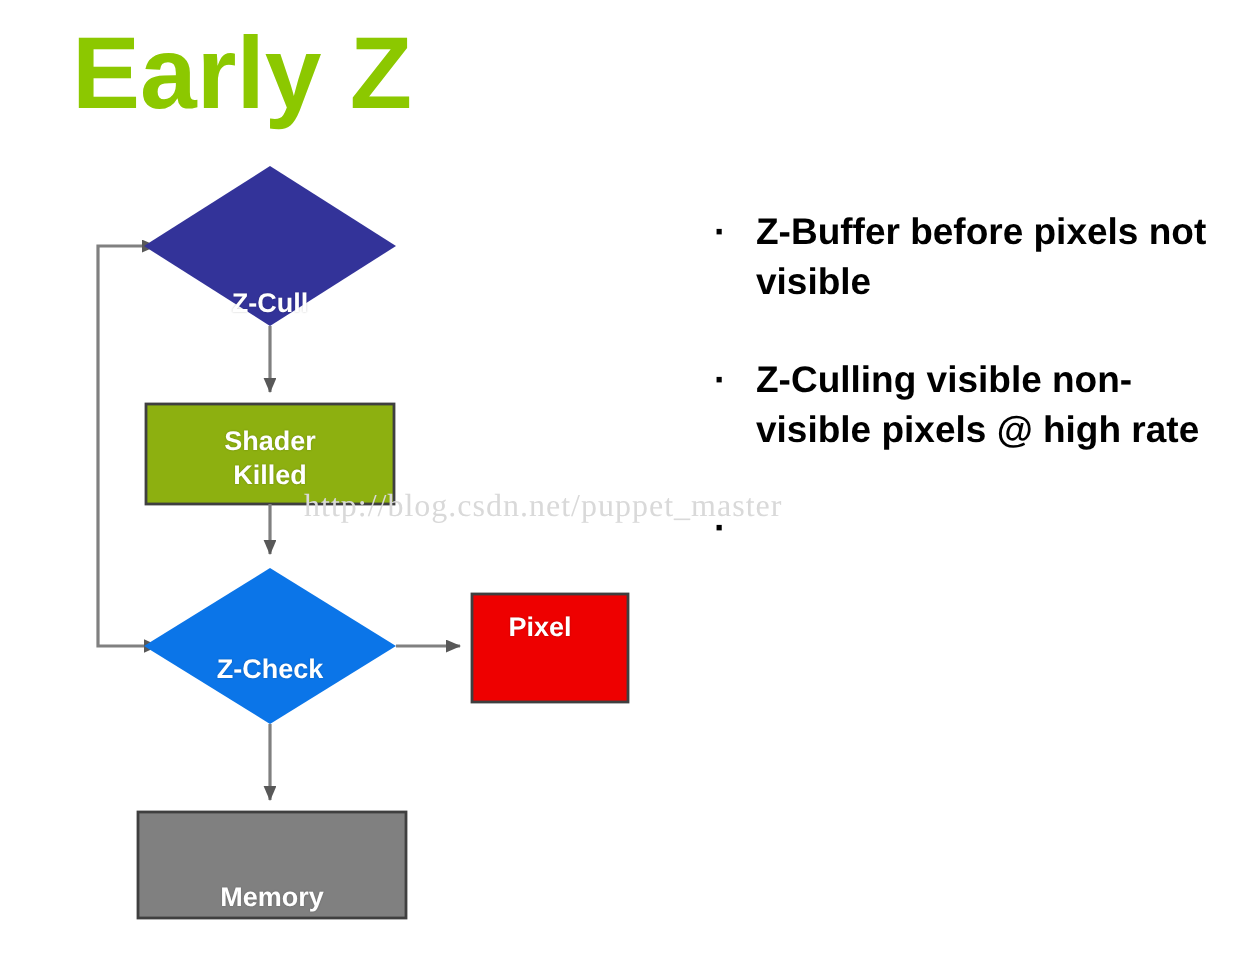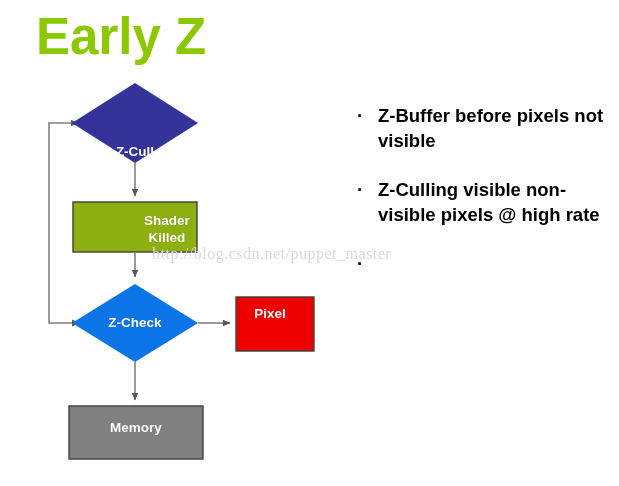--- a/index.html
+++ b/index.html
@@ -50,24 +50,24 @@
     position: absolute;
     color: #ffffff;
     font-weight: bold;
     text-align: center;
     line-height: 17px;
     font-size: 13.5px;
     pointer-events: none;
     text-shadow: 0 0 1px rgba(0,0,0,0.25);
   }
   #label-zcull   { left: 85px;  top: 100px; width: 100px; margin-top: 43px; }
-  #label-shader  { left: 73px;  top: 212px; width: 124px; padding-left: 32px; }
-  #label-zcheck  { left: 85px;  top: 314px; width: 100px; }
+  #label-shader  { left: 73px;  top: 212px; width: 124px; }
+  #label-zcheck  { left: 85px;  top: 326px; width: 100px; }
   #label-pixel   { left: 236px; top: 305px; width: 68px;  }
-  #label-memory  { left: 69px;  top: 419px; width: 134px; }
+  #label-memory  { left: 69px;  top: 440px; width: 134px; }
 
   
   #bullets {
     position: absolute;
     left: 352px;
     top: 103px;
     width: 266px;
   }
   .bullet-item {
     position: relative;

